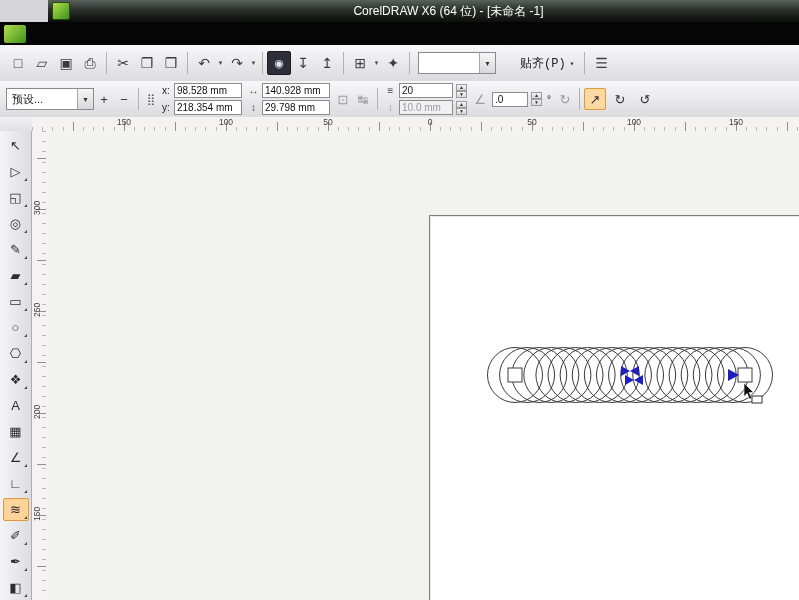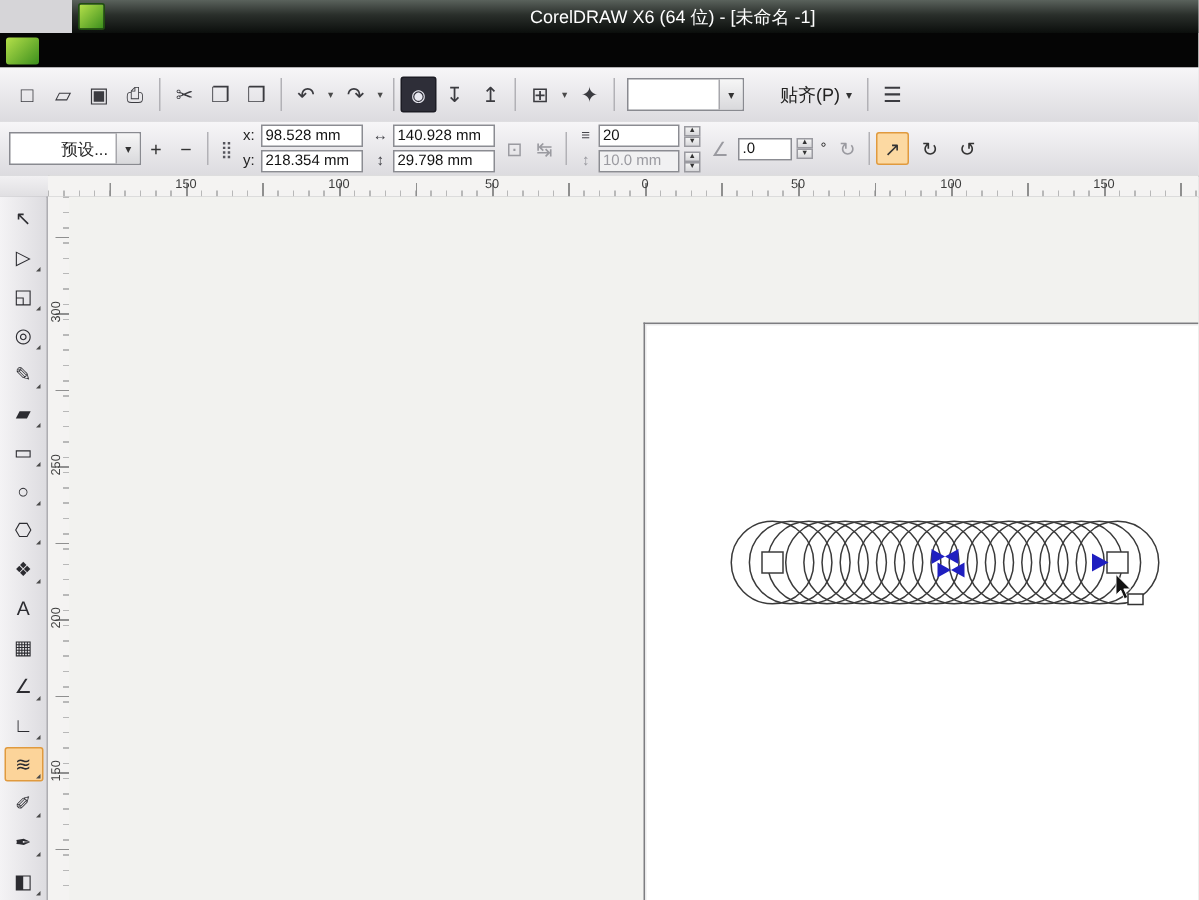--- a/index.html
+++ b/index.html
@@ -31,41 +31,41 @@
   .tb-btn.dark{background:#2e2e38;color:#e8e8f0;border:1px solid #1c1c24;font-size:11px;}
   .tb-caret{width:9px;height:24px;display:flex;align-items:center;justify-content:center;
     font-size:7px;color:#4a4a4a;border:none;background:transparent;padding:0;}
   .vsep{width:1px;height:22px;background:#b2b1b6;margin:0 4px;flex:0 0 1px;}
   .combo{display:flex;align-items:center;background:#fff;border:1px solid #898a90;height:20px;}
   .combo .val{padding:0 5px;font-size:11px;color:#222;white-space:nowrap;}
   .combo .drop{width:15px;align-self:stretch;display:flex;align-items:center;justify-content:center;
     font-size:8px;color:#333;background:linear-gradient(#f6f6f6,#d9d9dc);border-left:1px solid #a7a7ac;}
   .zoom-combo{width:76px;margin-left:4px;}
   .zoom-combo .val{flex:1;margin-top:45px;}
-  .snapdrop{display:flex;align-items:center;gap:4px;margin-left:18px;padding:3px 6px;font-size:12px;color:#222;}
+  .snapdrop{display:flex;align-items:center;gap:4px;margin-left:18px;padding:3px 6px;font-size:12px;color:#222;font-family:Liberation Mono, monospace;}
   .snapdrop .car{font-size:8px;color:#333;}
   
   .pb-btn{min-width:20px;height:20px;display:flex;align-items:center;justify-content:center;
     font-size:13px;color:#333;border:1px solid transparent;background:transparent;padding:0 2px;border-radius:2px;}
   .pb-btn.gray{color:#9a9aa0;}
   .pb-btn.pressed{background:#fcd9a2;border:1px solid #e09a3e;}
   .pb-icon{width:16px;text-align:center;font-size:11px;color:#55555c;}
   .stack{display:flex;flex-direction:column;gap:2px;margin:0 3px;}
   .srow{display:flex;align-items:center;gap:3px;}
   .srow .lbl{font-size:10px;width:9px;color:#222;}
   .srow .ic{font-size:10px;width:11px;color:#44444a;text-align:center;}
   .fld{width:62px;height:13px;border:1px solid #8b8c92;font-size:10px;padding:0 2px;
     font-family:"Liberation Sans","DejaVu Sans",sans-serif;color:#111;background:#fff;}
   .fld.dis{color:#9a9aa0;background:#f1f1f2;}
   .fld.small{width:48px;} .fld.tiny{width:30px;}
   .spin{display:flex;flex-direction:column;width:11px;}
   .spin button{height:7px;font-size:5px;line-height:5px;padding:0;border:1px solid #9a9aa0;
     background:linear-gradient(#f4f4f4,#d8d8db);color:#333;}
   .deg{font-size:10px;margin:0 2px;color:#222;}
-  .preset-combo{width:86px;text-align:right;}
+  .preset-combo{width:86px;}
   .preset-combo .val{flex:1;}
   
   .corner{left:0;top:117px;width:32px;height:14px;background:linear-gradient(#f2f1f3,#e0dfe2);
     border-bottom:1px solid #a9a9ad;border-right:1px solid #a9a9ad;}
   .hruler{left:32px;top:117px;width:767px;height:14px;background-color:#f4f3f2;
     border-bottom:1px solid #9a9a9e;
     background-image:
       repeating-linear-gradient(90deg,#8f8f8f 0 1px,transparent 1px 51px),
       repeating-linear-gradient(90deg,#b8b8b8 0 1px,transparent 1px 10.2px);
     background-size:100% 9px,100% 4px;background-repeat:no-repeat,no-repeat;

